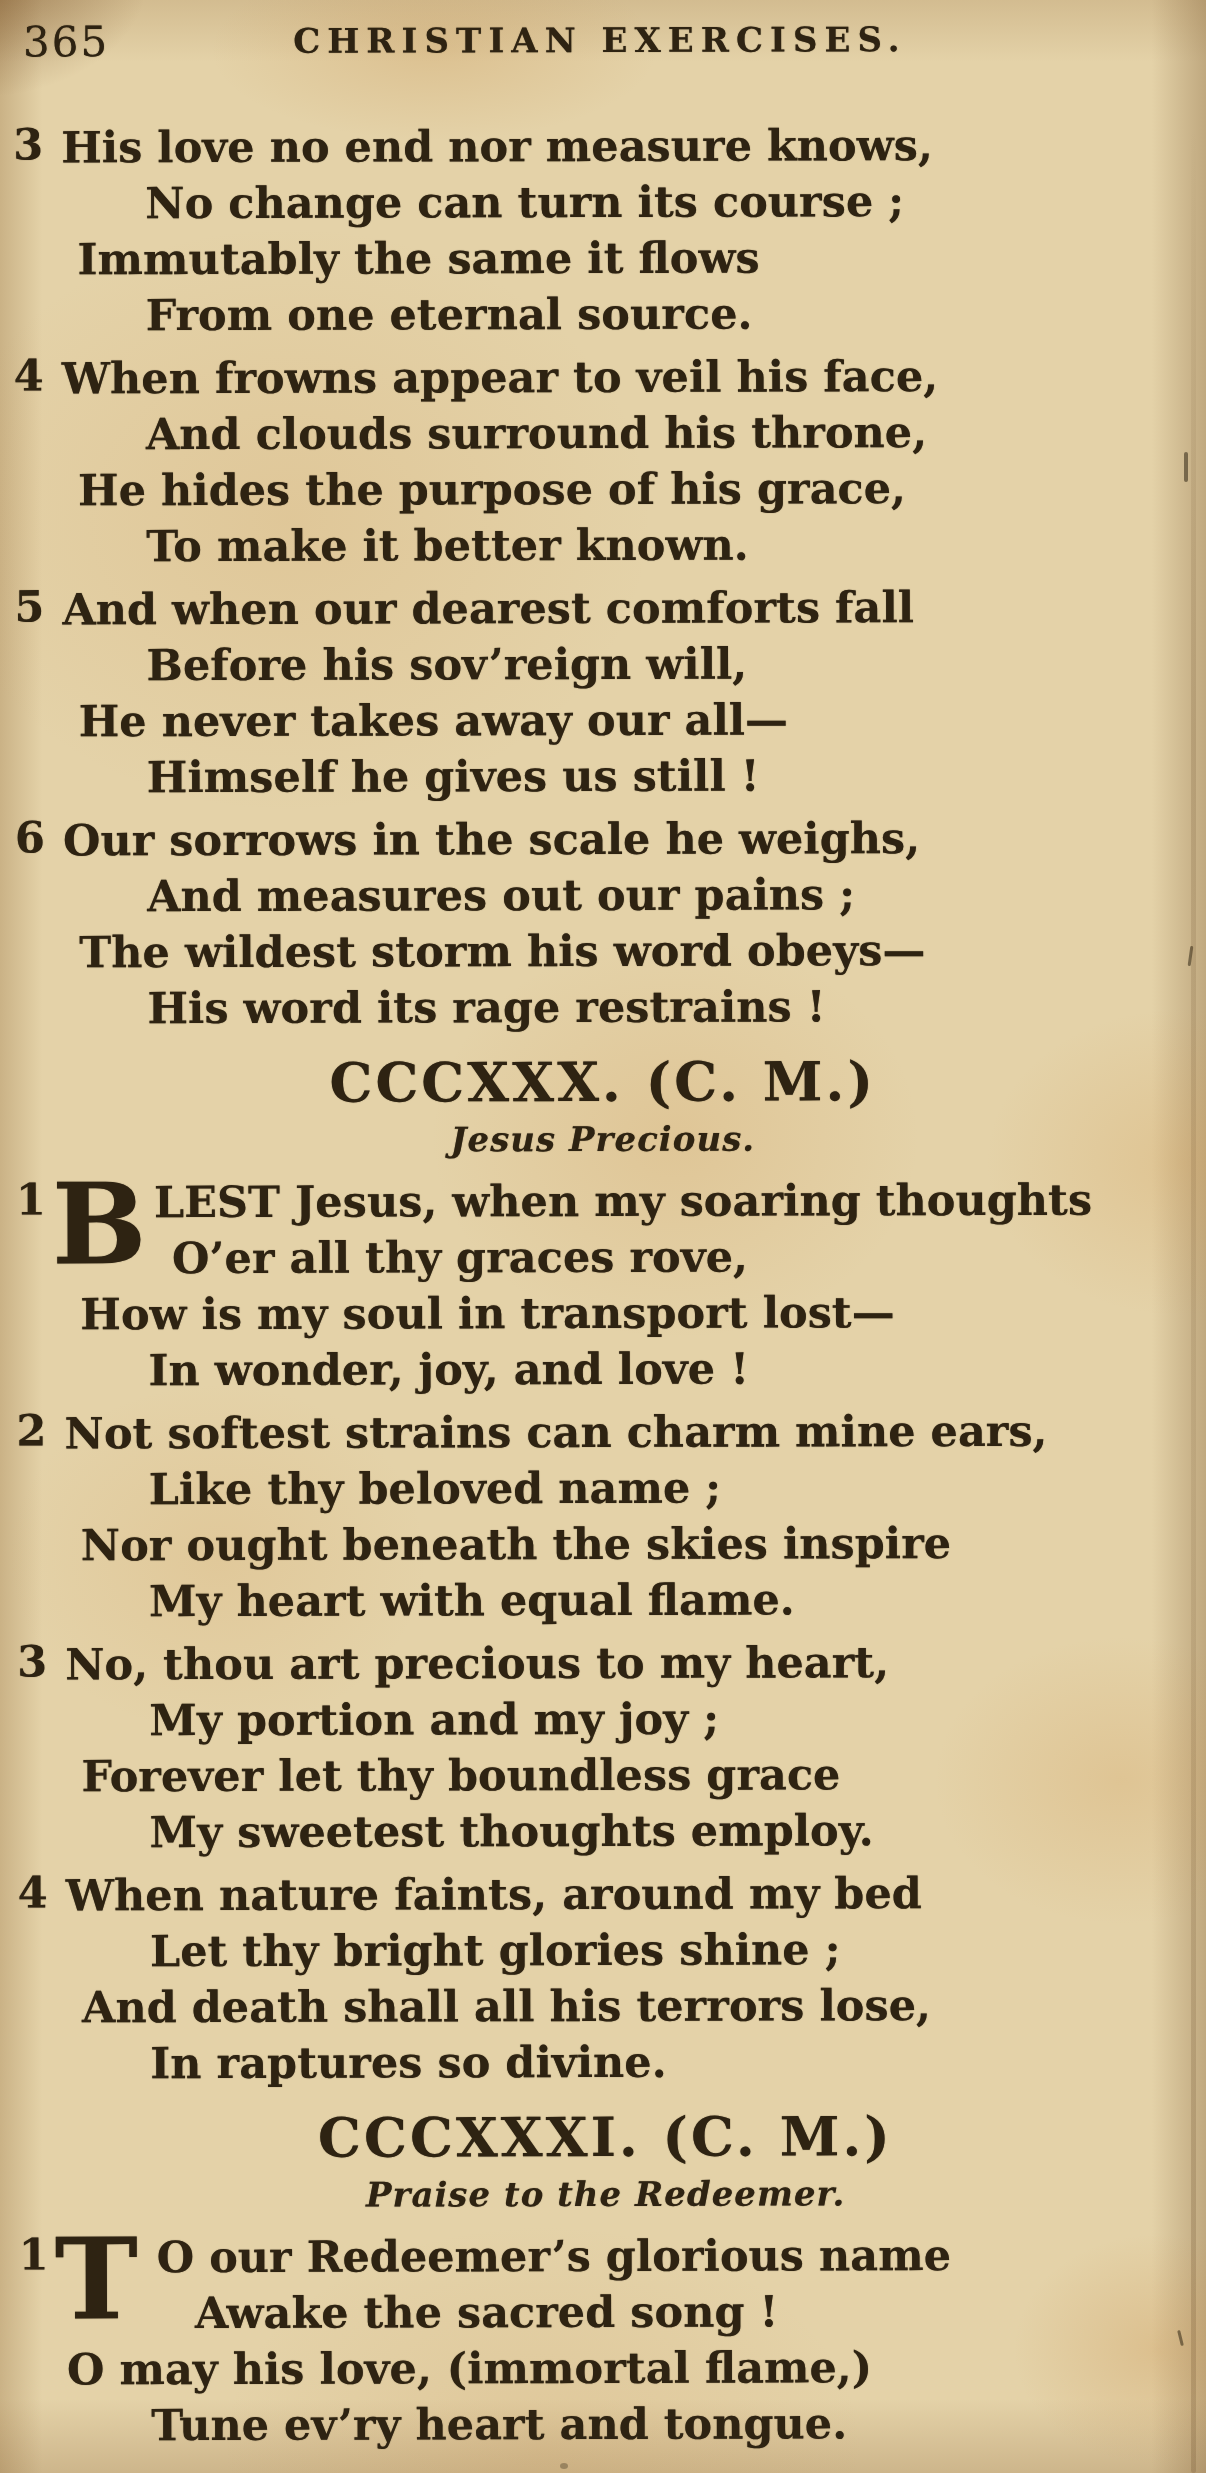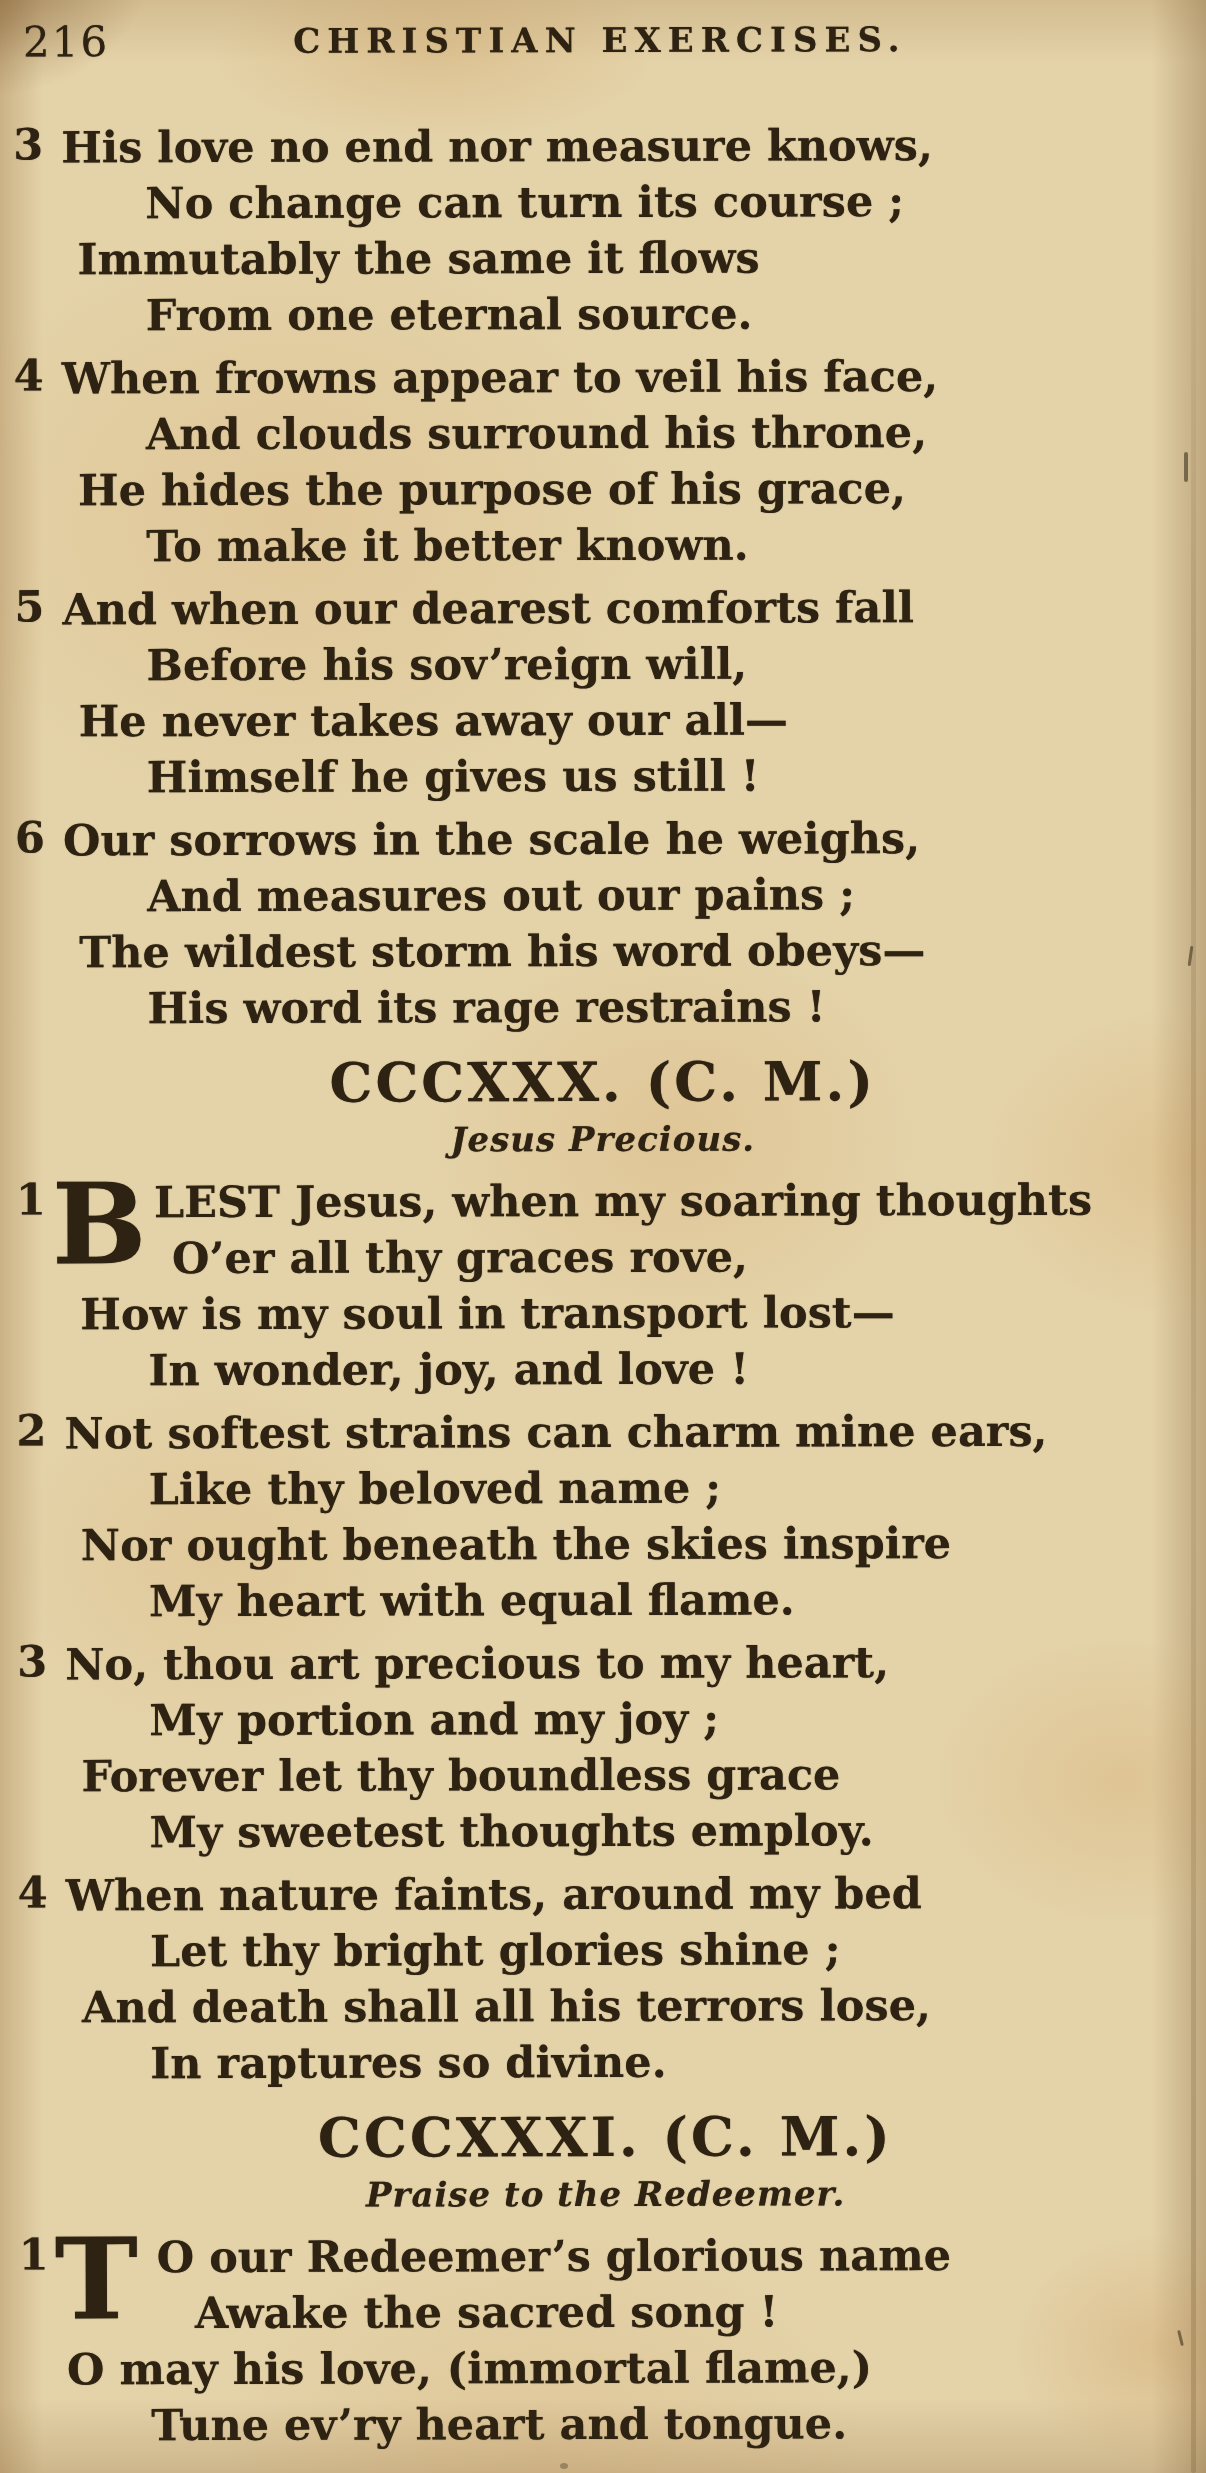--- a/index.html
+++ b/index.html
@@ -131,21 +131,21 @@
   .mark-3 { right: 24px; top: 2330px; width: 3px; height: 16px; border-radius: 2px; transform: rotate(-14deg); }
   .mark-4 { left: 560px; bottom: 4px; width: 8px;  height: 6px; border-radius: 50%; opacity: .6; }
 </style>
 </head>
 <body>
 
 <div class="page">
   <div class="content">
 
     <div class="page-header">
-      <span class="page-number">216</span>
+      <span class="page-number">365</span>
       <div class="running-title">CHRISTIAN EXERCISES.</div>
     </div>
 
     <div class="text-block">
 
       <div class="verse">
         <span class="vnum">3</span>
         <div class="vline ind-first">His love no end nor measure knows,</div>
         <div class="vline ind-deep">No change can turn its course ;</div>
         <div class="vline ind-mid">Immutably the same it flows</div>

